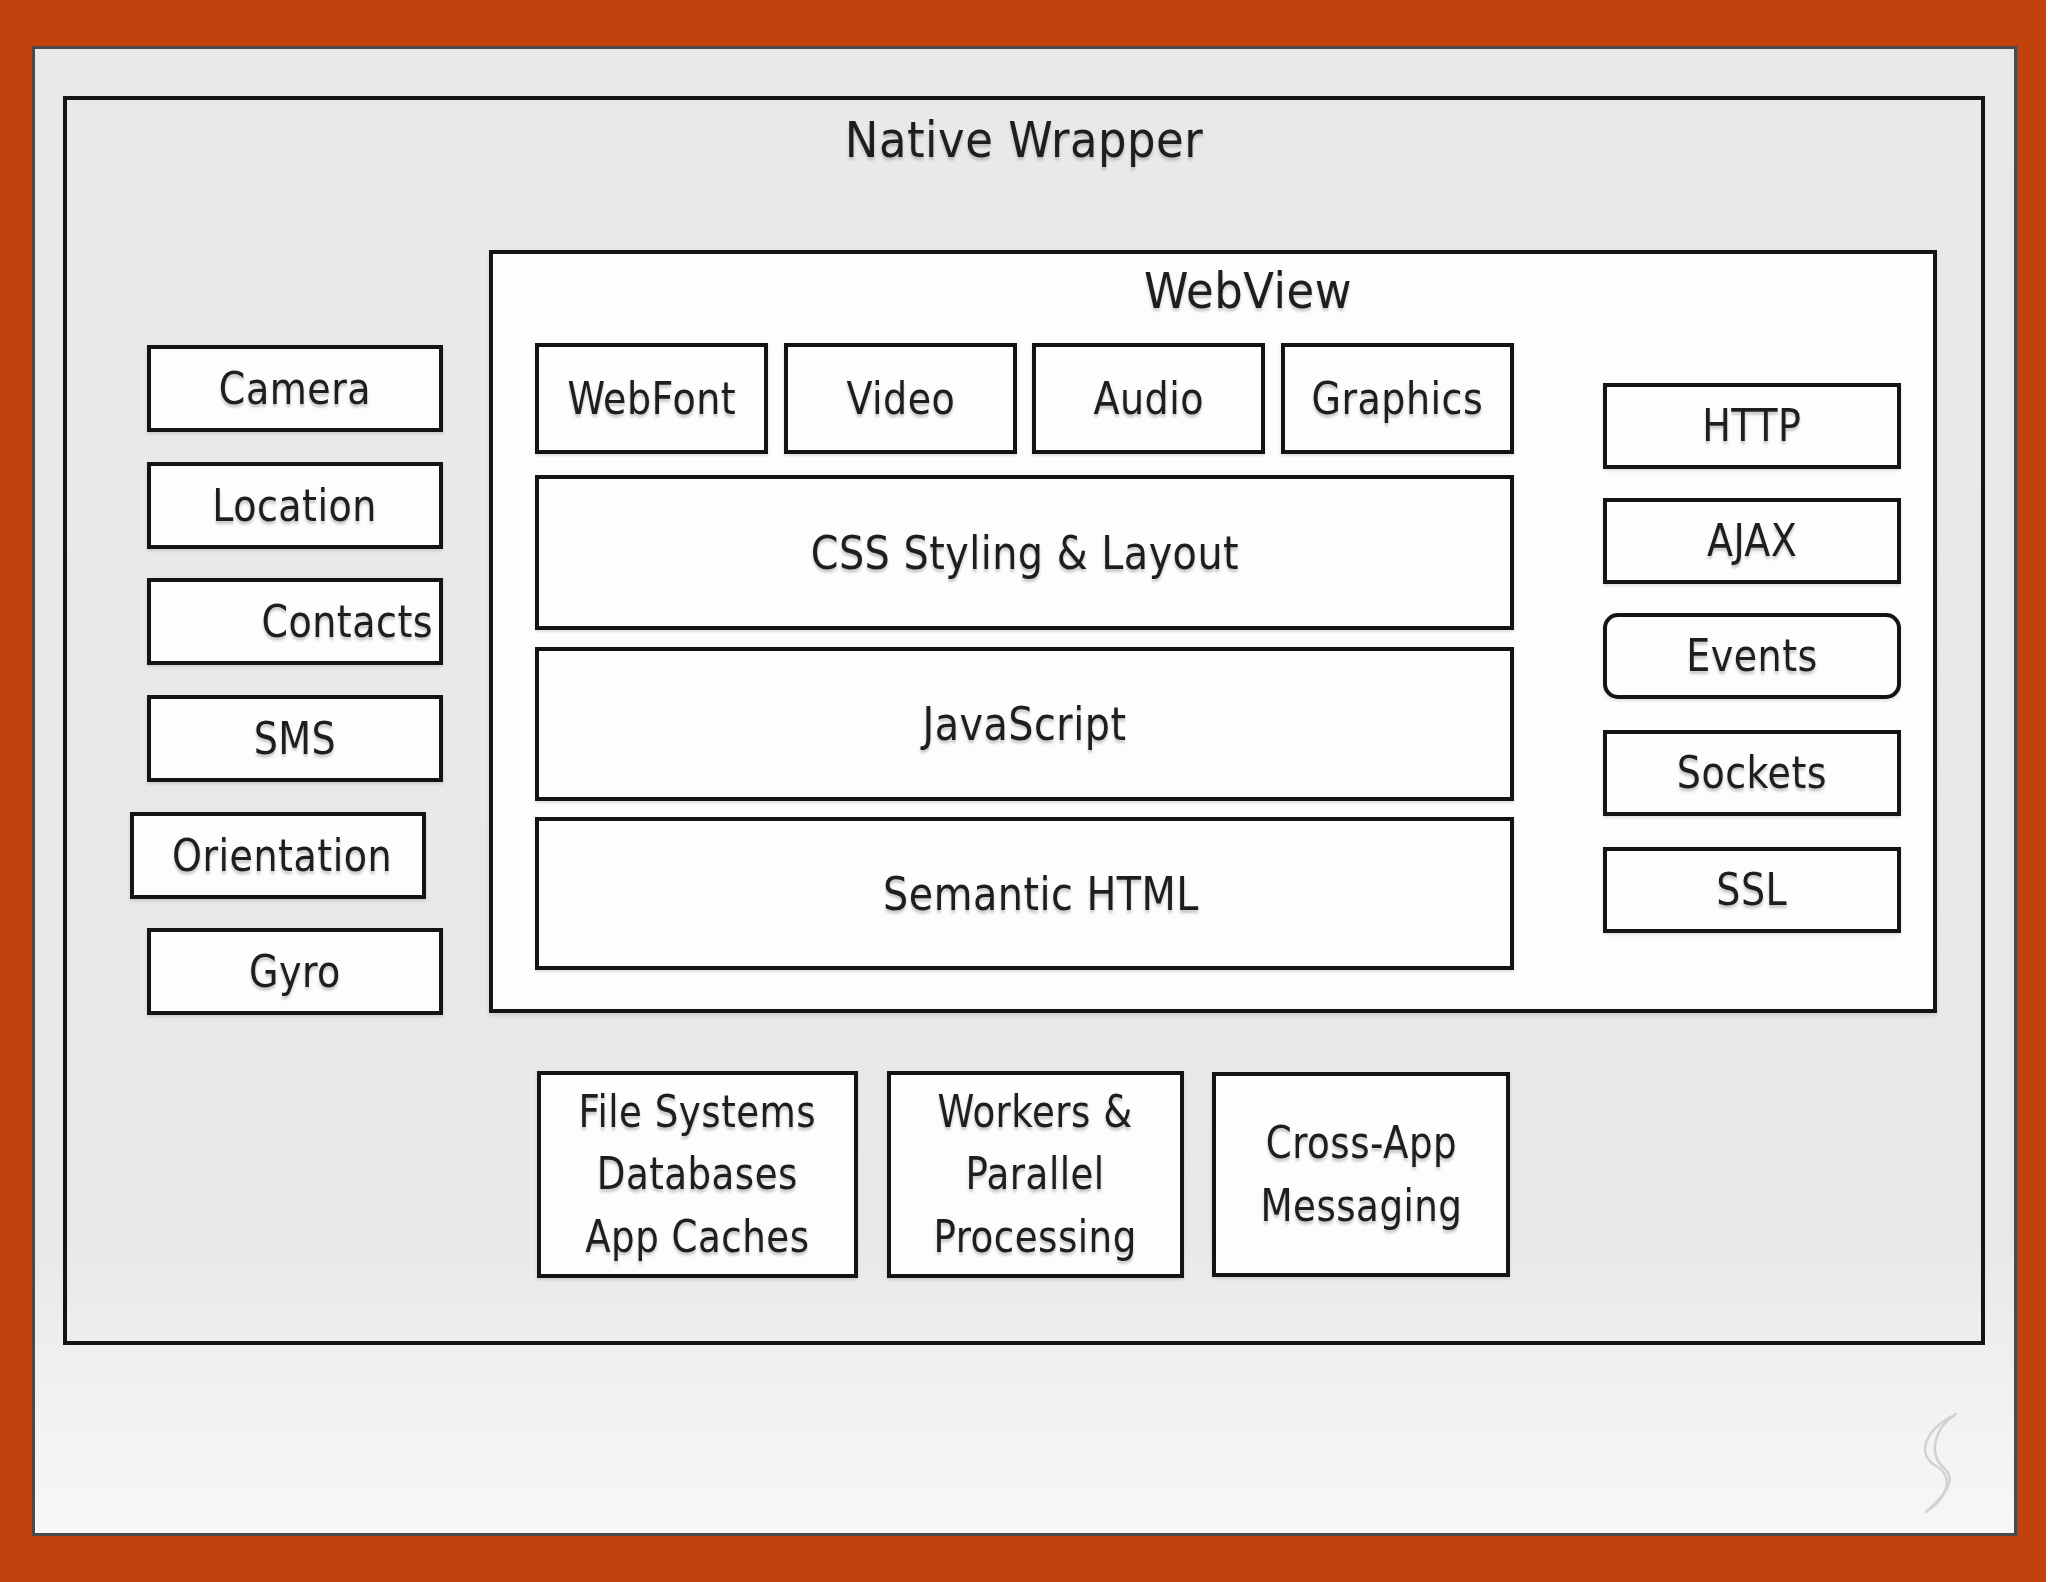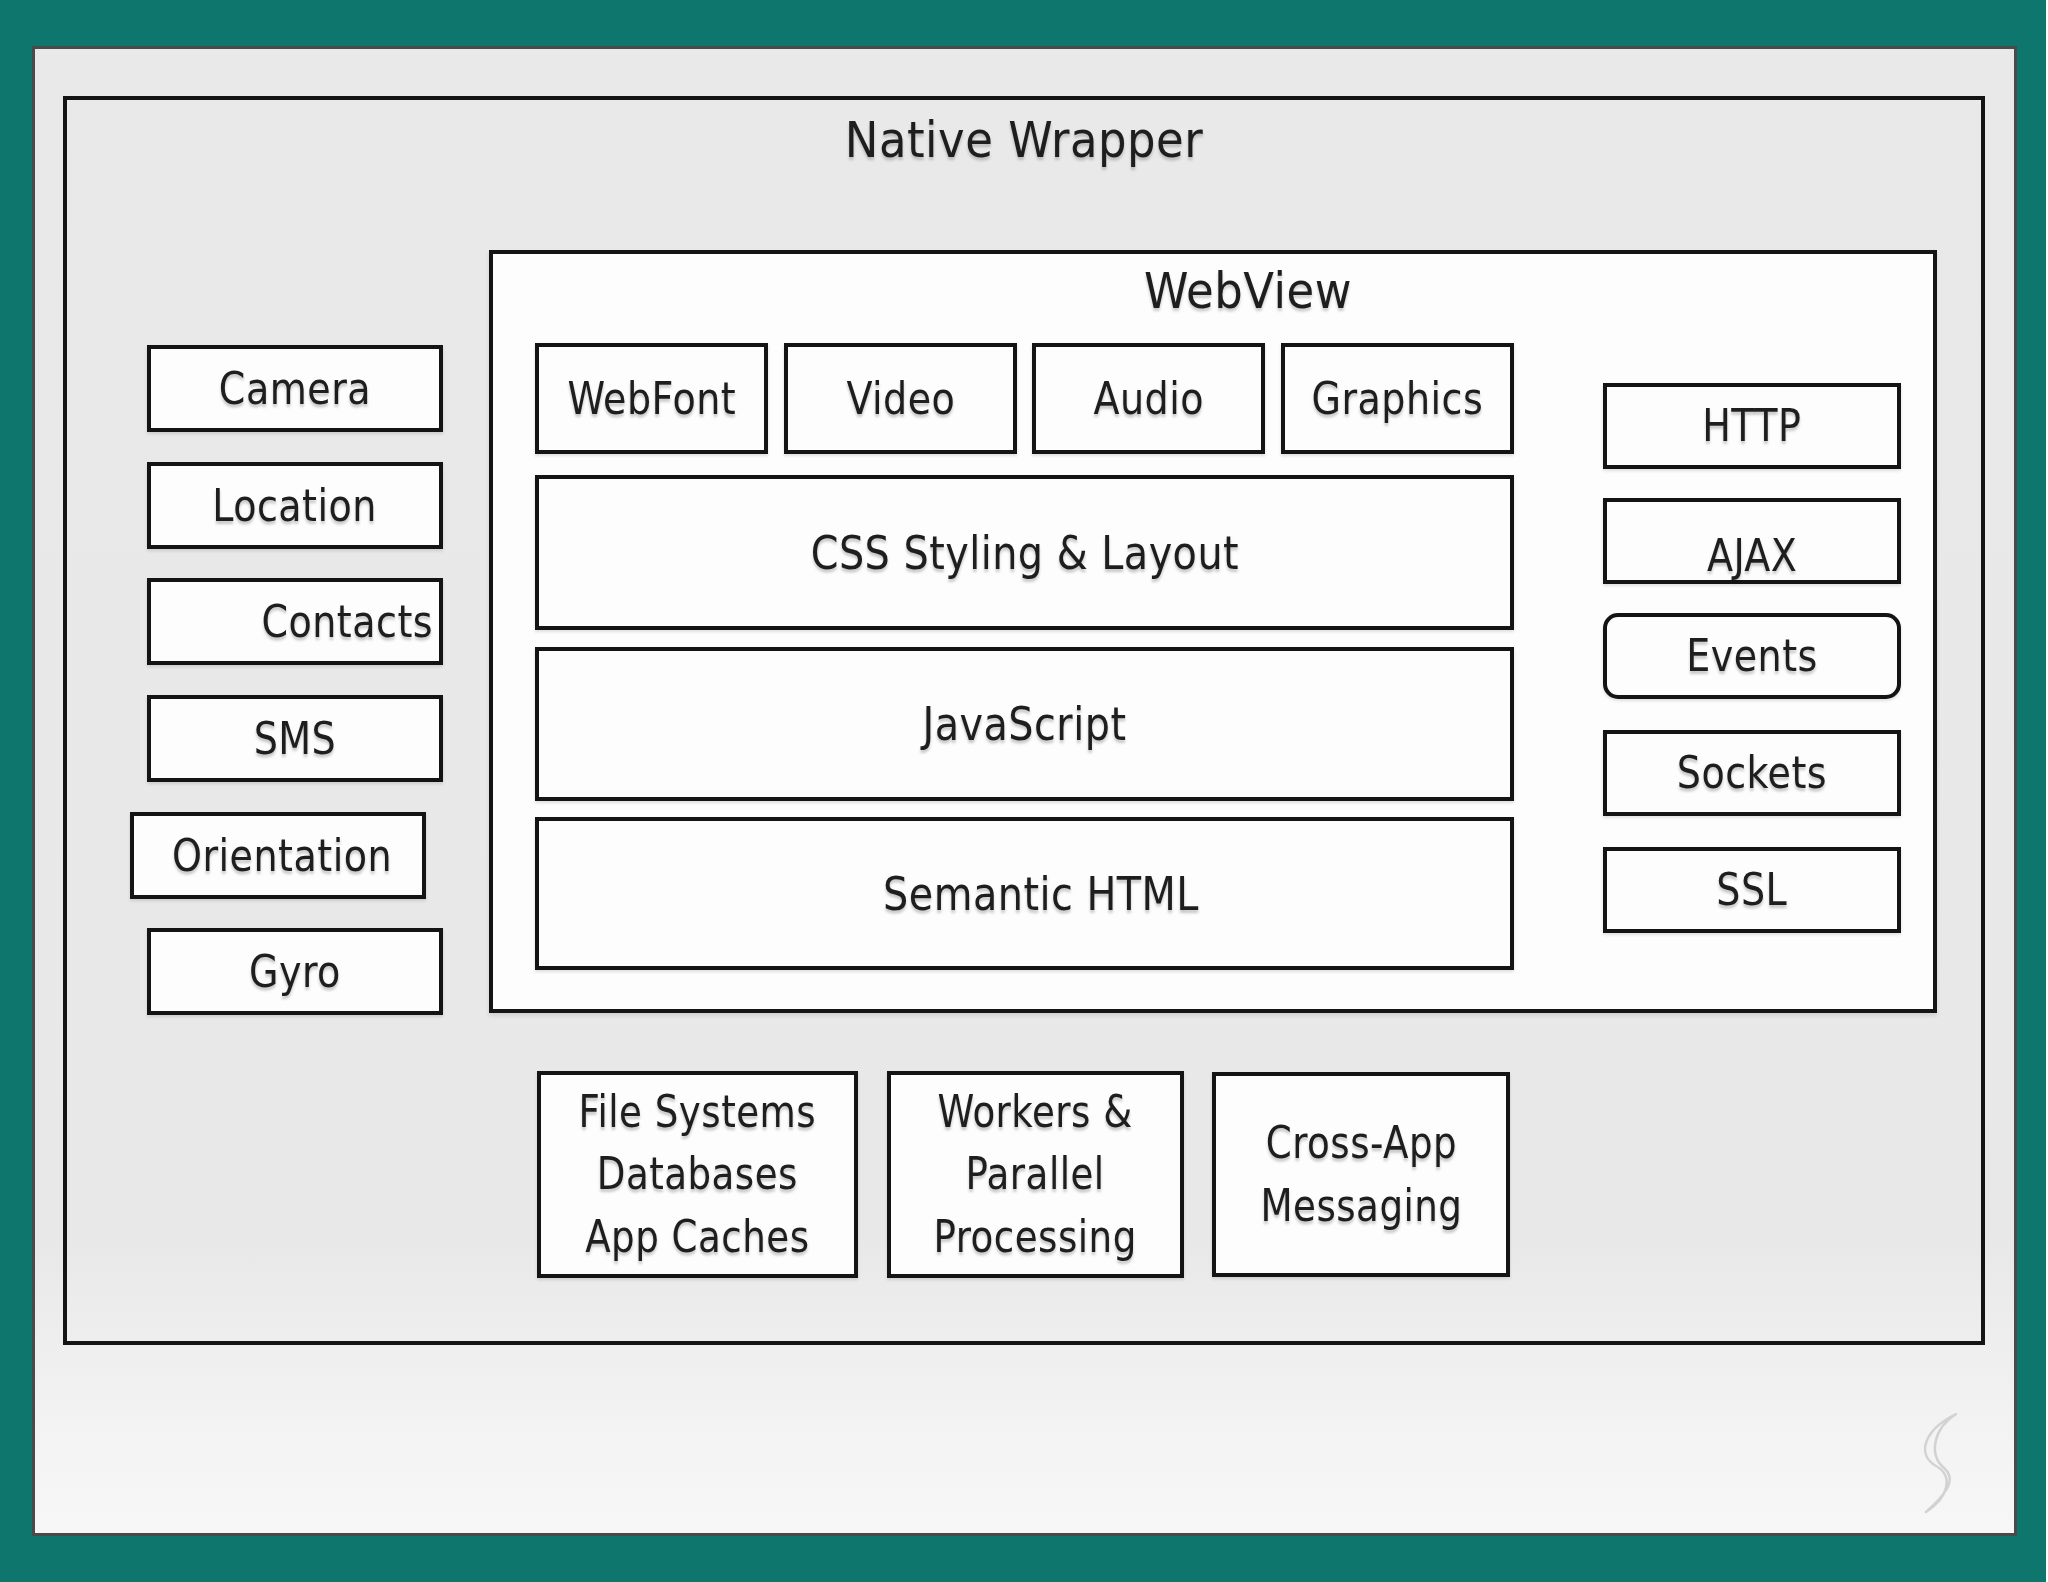--- a/index.html
+++ b/index.html
@@ -1,20 +1,20 @@
 <!DOCTYPE html>
 <html><head>
 <meta charset="utf-8">
 <style>
   html, body { margin: 0; padding: 0; background: #ffffff; }
   .canvas {
     position: relative;
     width: 2046px;
     height: 1582px;
-    background: #0f766e;
+    background: #c2410c;
     overflow: hidden;
     font-family: "DejaVu Sans", "Liberation Sans", sans-serif;
     font-stretch: condensed;
     color: #1e1e1e;
   }
   .frame {
     position: absolute;
     left: 32px; top: 46px;
     width: 1985px; height: 1490px;
     box-sizing: border-box;
@@ -118,21 +118,21 @@
   <div class="box fs-47" style="left:535px; top:647px; width:979px; height:154px;">
     <span class="lbl">JavaScript</span>
   </div>
   <div class="box fs-47" style="left:535px; top:817px; width:979px; height:153px;padding-left:32px;">
     <span class="lbl">Semantic HTML</span>
   </div>
 
   <div class="box fs-45" style="left:1603px; top:383px; width:298px; height:86px;">
     <span class="lbl">HTTP</span>
   </div>
-  <div class="box fs-45" style="left:1603px; top:498px; width:298px; height:86px;align-items:flex-end;">
+  <div class="box fs-45" style="left:1603px; top:498px; width:298px; height:86px;">
     <span class="lbl">AJAX</span>
   </div>
   <div class="box fs-45" style="left:1603px; top:613px; width:298px; height:86px;border-radius:15px;">
     <span class="lbl">Events</span>
   </div>
   <div class="box fs-45" style="left:1603px; top:730px; width:298px; height:86px;">
     <span class="lbl">Sockets</span>
   </div>
   <div class="box fs-45" style="left:1603px; top:847px; width:298px; height:86px;">
     <span class="lbl">SSL</span>

